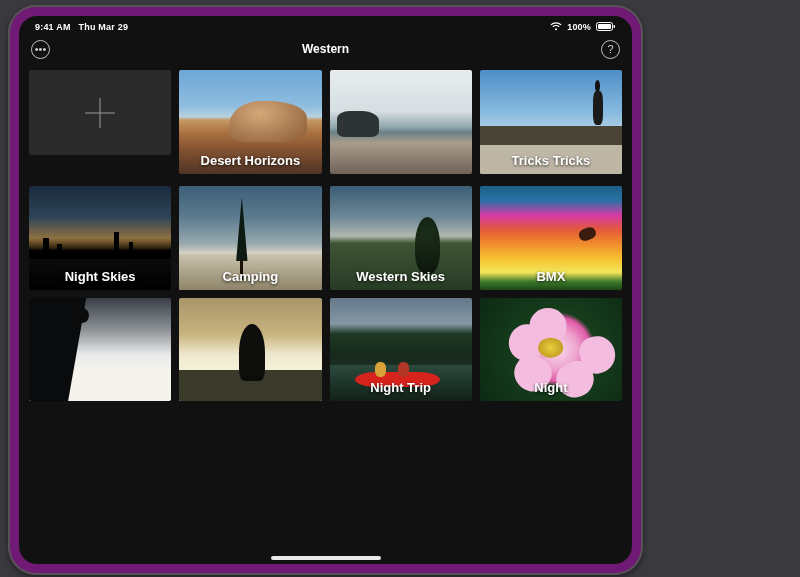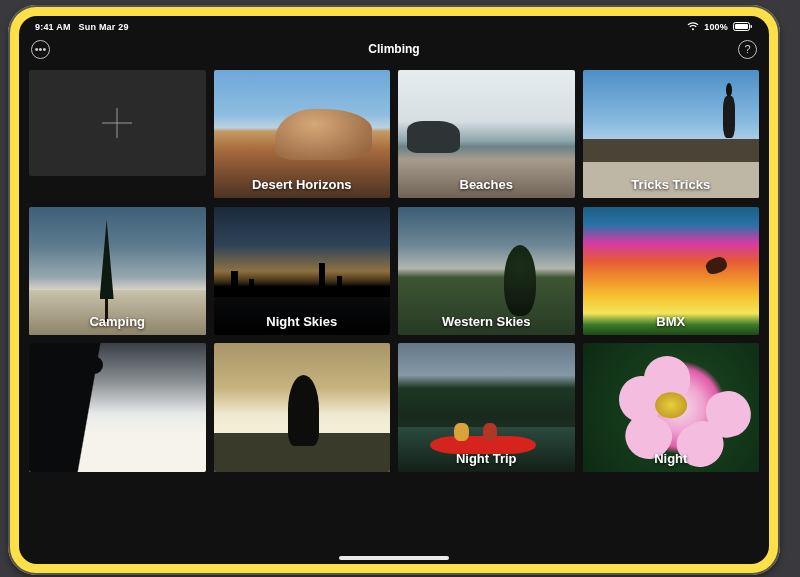--- a/index.html
+++ b/index.html
@@ -1,19 +1,19 @@
 <!DOCTYPE html>
 <html><head>
 <meta charset="utf-8">
 <style>
   * { box-sizing: border-box; margin: 0; padding: 0; }
   html, body { width: 800px; height: 577px; overflow: hidden; background: #3a3a3e; font-family: -apple-system, "Helvetica Neue", Arial, sans-serif; }
   .device {
-    position: absolute; left: 8px; top: 5px; width: 772px; height: 570px;
-    background: #fde047; border-radius: 28px; box-shadow: inset 0 0 0 2px #555, 0 3px 6px rgba(0,0,0,.4);
+    position: absolute; left: 8px; top: 5px; width: 635px; height: 570px;
+    background: #701a75; border-radius: 28px; box-shadow: inset 0 0 0 2px #555, 0 3px 6px rgba(0,0,0,.4);
   }
   .screen {
     position: absolute; left: 11px; top: 11px; right: 11px; bottom: 11px;
     background: #111; border-radius: 18px; overflow: hidden; color: #fff;
   }
   .status-bar {
     height: 18px; display: flex; align-items: center; justify-content: space-between;
     font-size: 9px; font-weight: 600; padding: 3px 16px 0 16px; letter-spacing:.2px;
   }
   .status-left { display: flex; gap: 8px; }
@@ -99,21 +99,21 @@
 </style>
 </head>
 <body>
 
 <div class="device">
   <div class="screen">
 
     <div class="status-bar">
       <div class="status-left">
         <span>9:41 AM</span>
-        <span>Sun Mar 29</span>
+        <span>Thu Mar 29</span>
       </div>
       <div class="status-right">
         <span class="wifi-icon">
           <svg width="12" height="9" viewBox="0 0 12 9">
               <path d="M6 8.2a1 1 0 100-2 1 1 0 000 2zM3.3 5.2a4 4 0 015.4 0l.9-.9a5.3 5.3 0 00-7.2 0l.9.9zM1.4 3.3a6.6 6.6 0 019.2 0l.9-.9a8 8 0 00-11 0l.9.9z" fill="#fff"></path>
             </svg>
         </span>
         <span>100%</span>
         <span class="battery-icon">
           <svg width="20" height="9" viewBox="0 0 20 9">
@@ -122,21 +122,21 @@
               <rect x="17.5" y="3" width="1.5" height="3" rx=".7" fill="#fff"></rect>
             </svg>
         </span>
       </div>
     </div>
 
     <div class="nav-bar">
       <div class="circ-btn">
         <span>•••</span>
       </div>
-      <div class="nav-title">Climbing</div>
+      <div class="nav-title">Western</div>
       <div class="circ-btn">
         <span>?</span>
       </div>
     </div>
 
     <div class="grid">
 
       <div class="tile new-tile">
         <div class="plus"></div>
       </div>
@@ -145,50 +145,49 @@
         <div class="bg bg-desert">
             <div class="rock1"></div>
           </div>
         <div class="tile-label">Desert Horizons</div>
       </div>
 
       <div class="tile">
         <div class="bg bg-beaches">
             <div class="rock"></div>
           </div>
-        <div class="tile-label">Beaches</div>
       </div>
 
       <div class="tile">
         <div class="bg bg-skate">
             <div class="ground"></div>
             <div class="wall"></div>
             <div class="person"></div>
           </div>
         <div class="tile-label">Tricks Tricks</div>
-      </div>
-
-      <div class="tile">
-        <div class="bg bg-camping">
-            <div class="ground"></div>
-            <div class="tree"></div>
-            <div class="trunk"></div>
-          </div>
-        <div class="tile-label">Camping</div>
       </div>
 
       <div class="tile">
         <div class="bg bg-night">
             <div class="skyline"></div>
             <div class="b1"></div>
             <div class="b2"></div>
             <div class="b3"></div>
             <div class="b4"></div>
           </div>
         <div class="tile-label">Night Skies</div>
+      </div>
+
+      <div class="tile">
+        <div class="bg bg-camping">
+            <div class="ground"></div>
+            <div class="tree"></div>
+            <div class="trunk"></div>
+          </div>
+        <div class="tile-label">Camping</div>
       </div>
 
       <div class="tile">
         <div class="bg bg-western">
             <div class="tree"></div>
           </div>
         <div class="tile-label">Western Skies</div>
       </div>
 
       <div class="tile">

